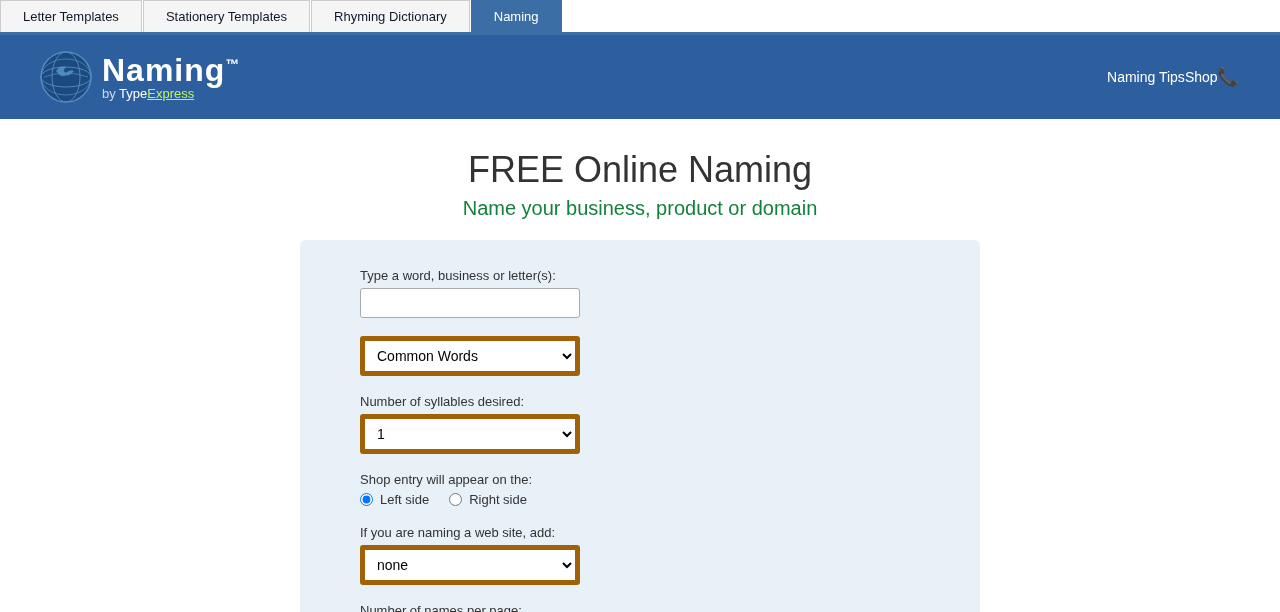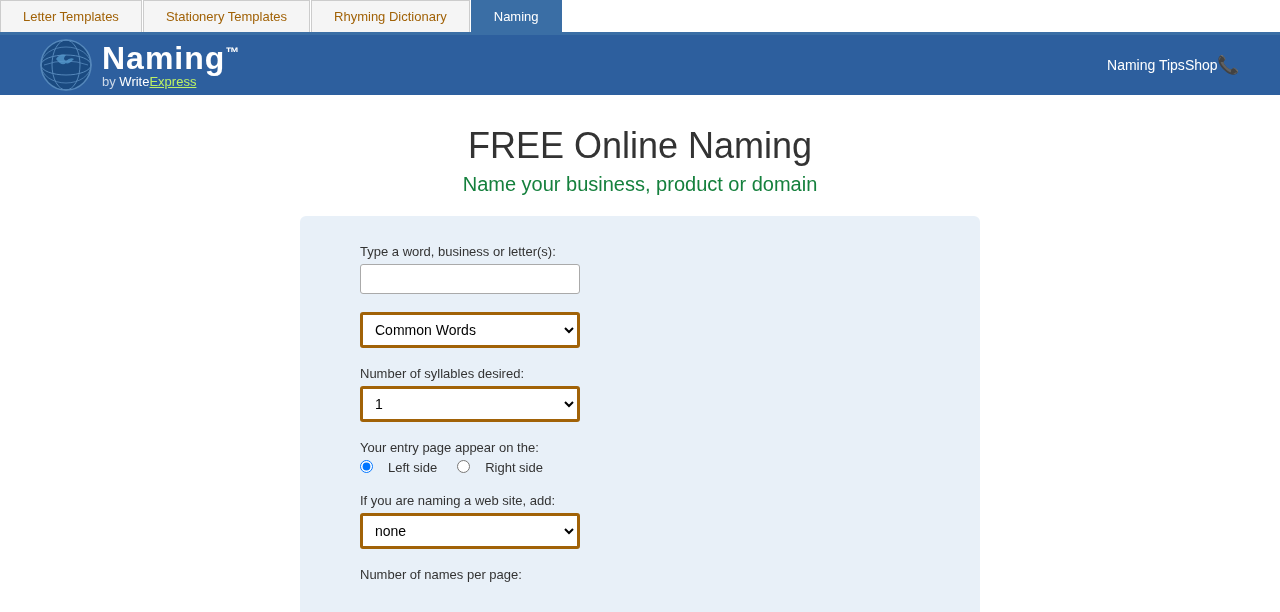--- a/index.html
+++ b/index.html
@@ -7,37 +7,37 @@
 
     
     .top-tabs {
       display: flex;
       background: #fff;
       border-bottom: 3px solid #3a6ea5;
     }
     .top-tab {
       padding: 8px 22px;
       font-size: 13px;
-      color: #a16207;
+      color: #0f172a;
       cursor: pointer;
       border: 1px solid #ccc;
       border-bottom: none;
       background: #f5f5f5;
       margin-right: 1px;
     }
     .top-tab.active {
       background: #3a6ea5;
       color: #fff;
       border-color: #3a6ea5;
     }
 
     
     .header {
       background: #2d5f9e;
-      padding: 4px 40px;
+      padding: 16px 40px;
       display: flex;
       align-items: center;
       justify-content: space-between;
     }
     .logo-area {
       display: flex;
       align-items: center;
       gap: 10px;
     }
     .logo-globe {
@@ -119,37 +119,37 @@
       width: 220px;
       padding: 6px 8px;
       border: 1px solid #aaa;
       border-radius: 3px;
       font-size: 14px;
       background: #fff;
     }
     .form-select {
       width: 220px;
       padding: 6px 8px;
-      border: 3px solid #a16207;
+      border: 5px solid #a16207;
       border-radius: 3px;
       font-size: 14px;
       background: #fff;
       appearance: auto;
     }
 
     
     .radio-group {
       display: flex;
       gap: 20px;
       margin-top: 4px;
     }
     .radio-label {
       display: flex;
-      align-items: flex-start;
-      gap: 15px;
+      align-items: center;
+      gap: 7px;
       font-size: 13px;
       color: #333;
       cursor: pointer;
     }
   </style>
 </head>
 <body>
 
 <div class="top-tabs">
   <div class="top-tab">Letter Templates</div>
@@ -168,21 +168,21 @@
       <ellipse cx="26" cy="26" rx="25" ry="18" fill="none" stroke="#5588bb" stroke-width="0.8"></ellipse>
       <path d="M4 26 Q26 18 48 26" stroke="#5588bb" stroke-width="0.8" fill="none"></path>
 
       <path d="M16 20 Q20 14 26 16 Q22 20 26 22 Q30 18 34 20 Q28 26 26 24 Q22 28 16 20z" fill="#5599cc" opacity="0.8"></path>
     </svg>
     <div class="logo-text">
       <span class="logo-naming">
         <span>Naming</span><sup>™</sup>
       </span>
       <span class="logo-byline">
-        <span>by </span><span class="write">Write</span><span class="express">Express</span>
+        <span>by </span><span class="write">Type</span><span class="express">Express</span>
       </span>
     </div>
   </div>
   <div class="header-nav">
     <a href="#">Naming Tips</a>
     <a href="#">Shop</a>
     <span class="phone-icon">📞</span>
   </div>
 </div>
 
@@ -212,21 +212,21 @@
       <select class="form-select">
         <option selected="">1</option>
         <option>2</option>
         <option>3</option>
         <option>4</option>
         <option>Any</option>
       </select>
     </div>
 
     <div class="form-group">
-      <label class="form-label">Your entry page appear on the:</label>
+      <label class="form-label">Shop entry will appear on the:</label>
       <div class="radio-group">
         <label class="radio-label">
           <input type="radio" name="side" value="left" checked="" style="">
           <span>Left side</span>
         </label>
         <label class="radio-label">
           <input type="radio" name="side" value="right" style="">
           <span>Right side</span>
         </label>
       </div>

